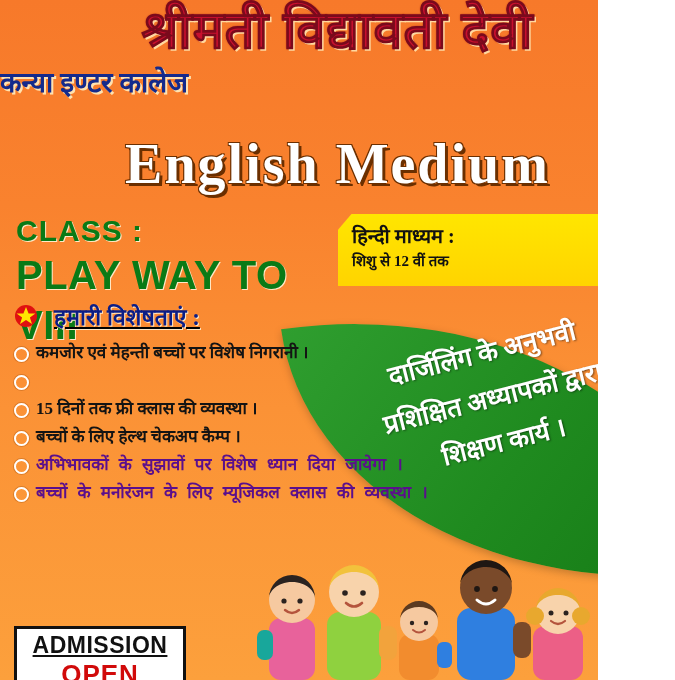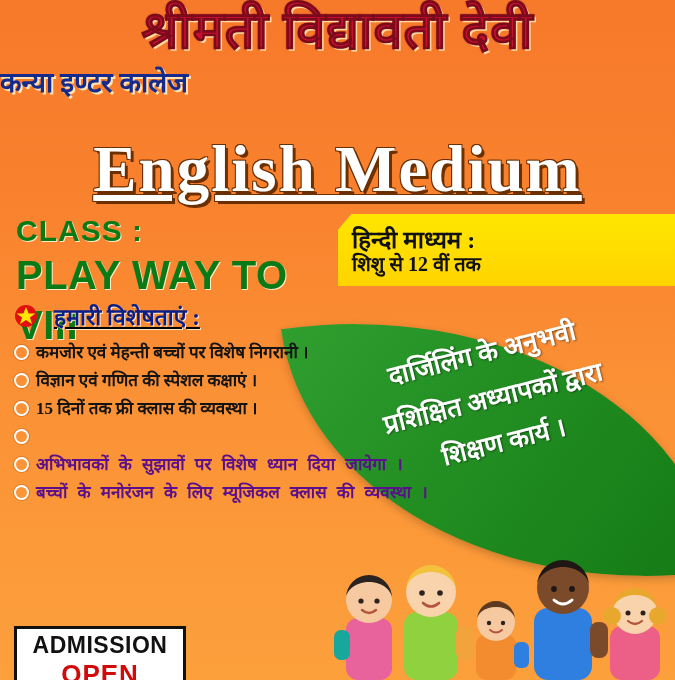--- a/index.html
+++ b/index.html
@@ -8,21 +8,21 @@
   }
   body {
     width: 675px;
     height: 680px;
     overflow: hidden;
     font-family: "Liberation Sans", sans-serif;
     background: #ffffff;
   }
   .poster {
     position: relative;
-    width: 675px;
+    width: 598px;
     height: 680px;
     overflow: hidden;
     background: linear-gradient(180deg, #f7792a 0%, #f9822e 30%, #fb9236 60%, #fca03c 100%);
   }
 
   
   .title-line1 {
     position: absolute;
     top: -8px;
     left: 0;
@@ -51,26 +51,25 @@
     white-space: nowrap;
   }
   .title-line3 {
     position: absolute;
     top: 132px;
     left: 0;
     width: 675px;
     text-align: center;
     font-family: "Liberation Serif", serif;
     font-weight: bold;
-    font-size: 65px;
+    font-size: 56px;
     color: #ffffff;
     text-shadow: 3px 3px 0 #6b2f00, -1px -1px 0 #6b2f00, 1px -1px 0 #6b2f00, -1px 1px 0 #6b2f00;
     letter-spacing: 2px;
     white-space: nowrap;
-    text-decoration: underline;
   }
 
   
   .class-block {
     position: absolute;
     top: 212px;
     left: 16px;
     width: 330px;
     text-align: left;
     font-weight: bold;
@@ -100,22 +99,22 @@
     box-shadow: 0 2px 3px rgba(0,0,0,0.25);
   }
   .ribbon-l1, .ribbon-l2 {
     position: absolute;
     left: 352px;
     width: 300px;
     font-family: "Liberation Serif", serif;
     font-weight: bold;
     color: #111111;
   }
-  .ribbon-l1 { top: 222px; font-size: 24px; }
-  .ribbon-l2 { top: 250px; font-size: 20px; }
+  .ribbon-l1 { top: 222px; font-size: 20px; }
+  .ribbon-l2 { top: 250px; font-size: 15px; }
 
   
   .leaf {
     position: absolute;
     left: 300px;
     top: 300px;
     width: 400px;
     height: 300px;
     background: linear-gradient(135deg, #2f9e2f 0%, #1f8a1f 55%, #157a15 100%);
     border-radius: 0 100% 0 100%;
@@ -164,21 +163,21 @@
     position: absolute;
     top: 340px;
     left: 14px;
     width: 420px;
     margin: 0;
     padding: 0;
     list-style: none;
   }
   .feature-item {
     display: flex;
-    align-items: flex-start;
+    align-items: center;
     gap: 7px;
     margin-bottom: 5px;
     height: 23px;
   }
   .bullet {
     flex: 0 0 auto;
     width: 11px;
     height: 11px;
     margin-top: 5px;
     border: 2px solid #ffffff;
@@ -206,20 +205,21 @@
     border: 3px solid #111111;
     text-align: center;
     overflow: hidden;
   }
   .admission-l1 {
     font-weight: bold;
     font-size: 23px;
     color: #111111;
     letter-spacing: 0.5px;
     margin-top: 3px;
+    text-decoration: underline;
   }
   .admission-l2 {
     font-weight: bold;
     font-size: 26px;
     color: #d10a0a;
     letter-spacing: 1px;
   }
 
   
   .kids {
@@ -265,28 +265,28 @@
     <span class="features-title">हमारी विशेषताएं :</span>
   </div>
 
   <ul class="feature-list">
     <li class="feature-item">
       <span class="bullet"></span>
       <span class="feature-text">कमजोर एवं मेहन्ती बच्चों पर विशेष निगरानी ।</span>
     </li>
     <li class="feature-item">
       <span class="bullet"></span>
-      <span class="feature-text">विज्ञान  एवं गणित की स्पेशल कक्षाएं ।</span>
     </li>
     <li class="feature-item">
       <span class="bullet"></span>
       <span class="feature-text">15 दिनों तक फ्री क्लास की व्यवस्था ।</span>
     </li>
     <li class="feature-item">
       <span class="bullet"></span>
+      <span class="feature-text">बच्चों के लिए हेल्थ चेकअप कैम्प ।</span>
     </li>
     <li class="feature-item violet">
       <span class="bullet"></span>
       <span class="feature-text">अभिभावकों के सुझावों पर विशेष ध्यान दिया जायेगा ।</span>
     </li>
     <li class="feature-item violet">
       <span class="bullet"></span>
       <span class="feature-text">बच्चों के मनोरंजन के लिए म्यूजिकल क्लास की व्यवस्था ।</span>
     </li>
   </ul>

